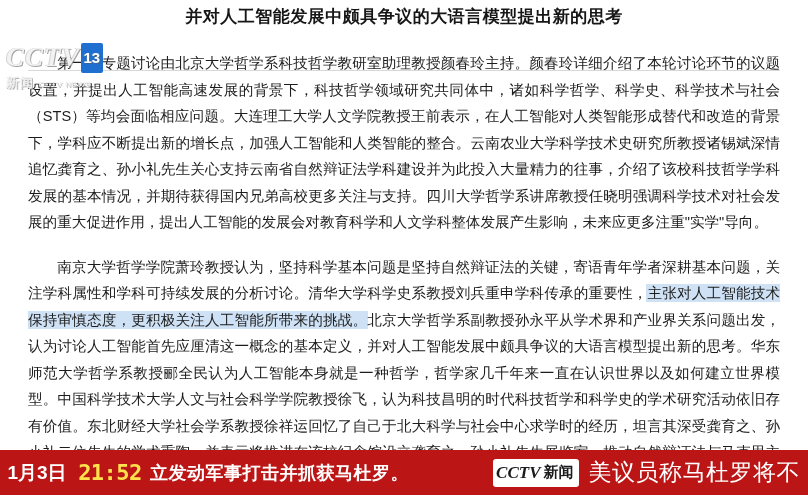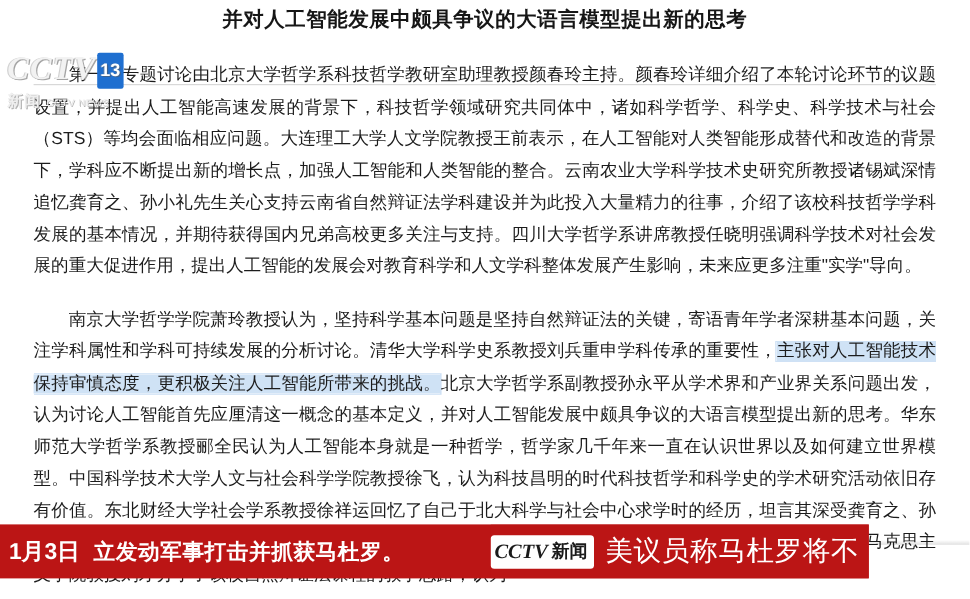--- a/index.html
+++ b/index.html
@@ -118,22 +118,22 @@
     letter-spacing: .5px;
     color: #e8e8e8;
     font-weight: normal;
     margin-top: 24px;
   }
 
   
   .ticker {
     position: absolute;
     left: 0;
-    bottom: 17px;
-    width: 724px;
+    bottom: 4px;
+    width: 808px;
     height: 45px;
     background: #bb1515;
     display: flex;
     align-items: stretch;
     overflow: hidden;
     z-index: 5;
   }
   .ticker-date {
     width: 74px;
     display: flex;
@@ -238,20 +238,21 @@
   <div class="wm-sub">
     <span>新闻</span>
     <span class="wm-sub-en">CCTV NEWS</span>
   </div>
 </div>
 
 <div class="ticker-shadow"></div>
 
 <div class="ticker">
   <div class="ticker-date">1月3日</div>
+  <div class="ticker-clock">21:52</div>
   <div class="ticker-scroll">立发动军事打击并抓获马杜罗。</div>
   <div class="ticker-right">
     <div class="chan-logo">
       <span class="chan-cctv">CCTV</span>
       <span class="chan-cn">新闻</span>
     </div>
     <div class="ticker-headline">美议员称马杜罗将不</div>
   </div>
 </div>
 

